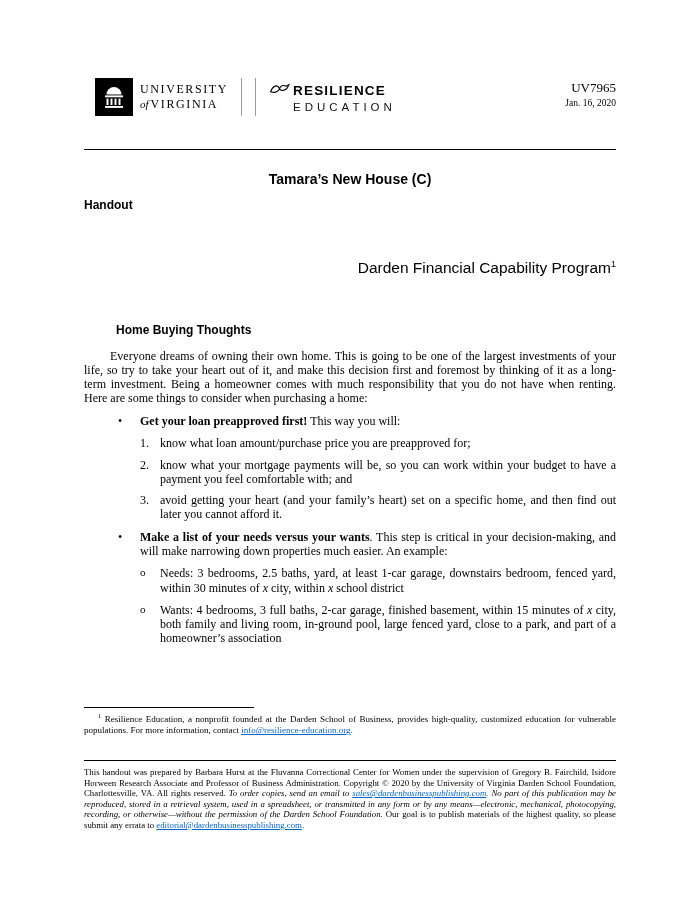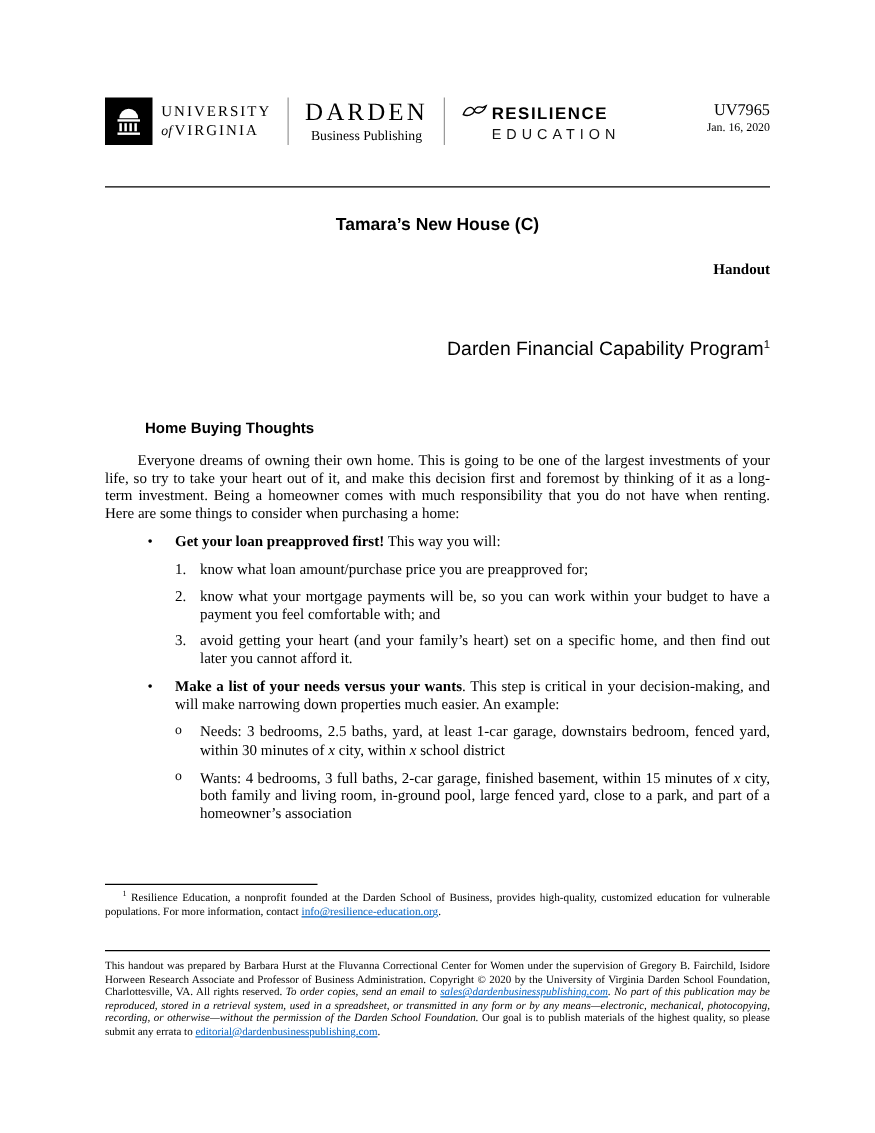--- a/index.html
+++ b/index.html
@@ -9,21 +9,21 @@
     background: #ffffff;
     color: #000;
     font-family: "Liberation Serif", serif;
   }
   .page { position: relative; width: 700px; height: 906px; overflow: hidden; background:#fff; }
   .content { position: absolute; left: 84px; right: 84px; top: 0; }
 
   
   .header-row { display: flex; justify-content: space-between; align-items: flex-start; margin-top: 78px; }
   .logo-row { display: flex; align-items: center; gap: 13px; }
-  .uva-logo { display: flex; align-items: center; gap: 7px; }
+  .uva-logo { display: flex; align-items: center; gap: 7px; margin-left: 11px; }
   .rotunda-box { width: 38px; height: 38px; background: #000; display: flex; align-items: center; justify-content: center; flex: 0 0 38px; }
   .uva-text { font-family: "Liberation Serif", serif; line-height: 1.25; }
   .uva-line1 { font-size: 12px; letter-spacing: 1.6px; }
   .uva-line2 { font-size: 12px; letter-spacing: 1.6px; }
   .uva-of { font-style: italic; font-size: 11px; letter-spacing: 0; margin-right: 2px; }
   .vdiv { width: 1px; height: 38px; background: #9a9a9a; }
   .darden-logo { text-align: center; }
   .darden-name { font-size: 20px; letter-spacing: 2.5px; line-height: 1.05; }
   .darden-sub { font-size: 11px; margin-top: 2px; }
   .resilience-logo { font-family: "Liberation Sans", sans-serif; }
@@ -31,21 +31,21 @@
   .res-line1 { font-weight: bold; font-size: 13.5px; letter-spacing: 1.2px; }
   .res-line2 { font-size: 11.5px; letter-spacing: 4px; color: #111; margin-top: 1px; margin-left: 24px; }
   .doc-id { text-align: right; padding-top: 2px; line-height: 1.3; }
   .doc-number { font-size: 13px; }
   .doc-date { font-size: 9.5px; }
 
   .header-rule { border: none; border-top: 1.6px solid #000; margin: 33px 0 0 0; }
 
   
   .title { font-family: "Liberation Sans", sans-serif; font-weight: bold; font-size: 14px; text-align: center; margin: 21px 0 0 0; }
-  .subtitle { font-family: Liberation Serif, serif; font-weight: bold; font-size: 12px; text-align: right; margin: 21px 0 0 0; }
+  .subtitle { font-family: Liberation Sans, sans-serif; font-weight: bold; font-size: 12px; text-align: left; margin: 11px 0 0 0; }
   .program { font-family: "Liberation Sans", sans-serif; font-weight: normal; font-size: 15.5px; text-align: right; margin: 47px 0 0 0; }
   .program sup { font-size: 9px; }
   .section-heading { font-family: "Liberation Sans", sans-serif; font-weight: bold; font-size: 12px; text-align: left; margin: 46px 0 0 0; padding-left: 32px; }
 
   
   .body-text { font-size: 12px; line-height: 1.17; text-align: justify; }
   .intro { margin: 12px 0 0 0; text-indent: 26px; }
   .b-item { display: flex; margin: 9px 0 0 34px; }
   .b-marker { flex: 0 0 22px; font-size: 12px; }
   .n-item { display: flex; margin: 7px 0 0 56px; }
@@ -89,24 +89,20 @@
             </svg>
           </div>
           <div class="uva-text">
             <div class="uva-line1">UNIVERSITY</div>
             <div class="uva-line2"><span class="uva-of">of</span><span>VIRGINIA</span></div>
           </div>
         </div>
 
         <div class="vdiv"></div>
 
-        <div class="darden-logo">
-          <div class="darden-name">DARDEN</div>
-          <div class="darden-sub">Business Publishing</div>
-        </div>
 
         <div class="vdiv"></div>
 
         <div class="resilience-logo">
           <div class="res-top">
             <span>
               <svg width="21" height="15" viewBox="0 0 22 16" aria-hidden="true">
                 <path d="M1.5,11.5 C4,4.5 9,3.5 11,8 C12,5 15,4 18,5.5 L21,4 L19.5,7 C17,10.5 13,11 11,8.5 C9.5,12 5,13 1.5,11.5 Z" fill="none" stroke="#000" stroke-width="1.2"></path>
               </svg>
             </span>

